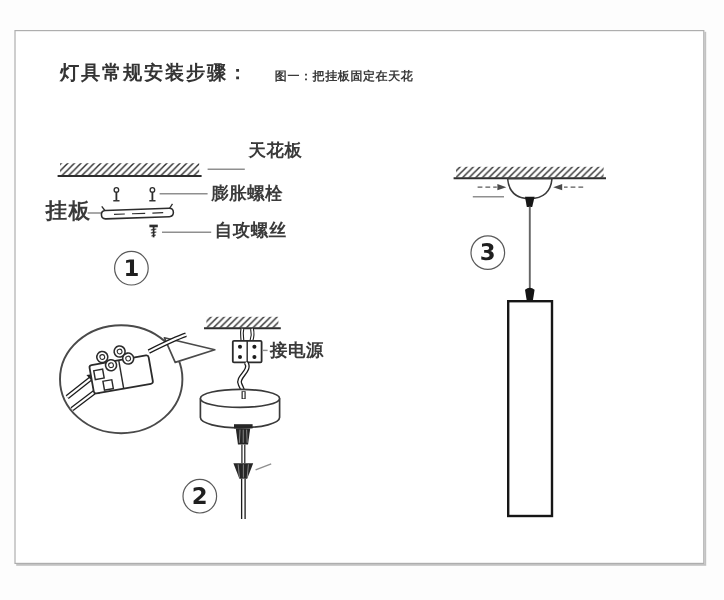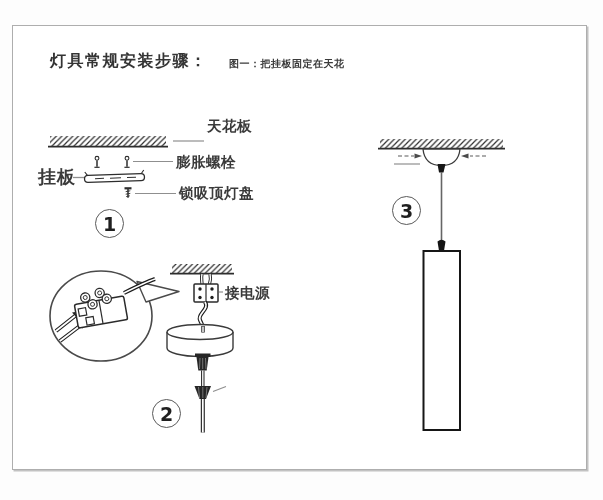--- a/index.html
+++ b/index.html
@@ -188,21 +188,21 @@
     </g>
   </svg>
 
   <div class="title">灯具常规安装步骤：</div>
 
   <div class="cap" style="left:229px;top:57px">图一：把挂板固定在天花</div>
 
   <div class="lbl" style="left:207px;top:118px">天花板</div>
   <div class="lbl" style="left:176px;top:154px">膨胀螺栓</div>
   <div class="lbl big" style="left:38px;top:168px">挂板</div>
-  <div class="lbl" style="left:179px;top:185px">锁吸顶灯盘</div>
+  <div class="lbl" style="left:179px;top:185px">自攻螺丝</div>
   <div class="num" style="left:95px;top:209px">1</div>
 
   <div class="lbl" style="left:225px;top:285px">接电源</div>
   <div class="num" style="left:152px;top:399px">2</div>
 
   <div class="num" style="left:392px;top:196px">3</div>
 
 </div>
 
 </body></html>

